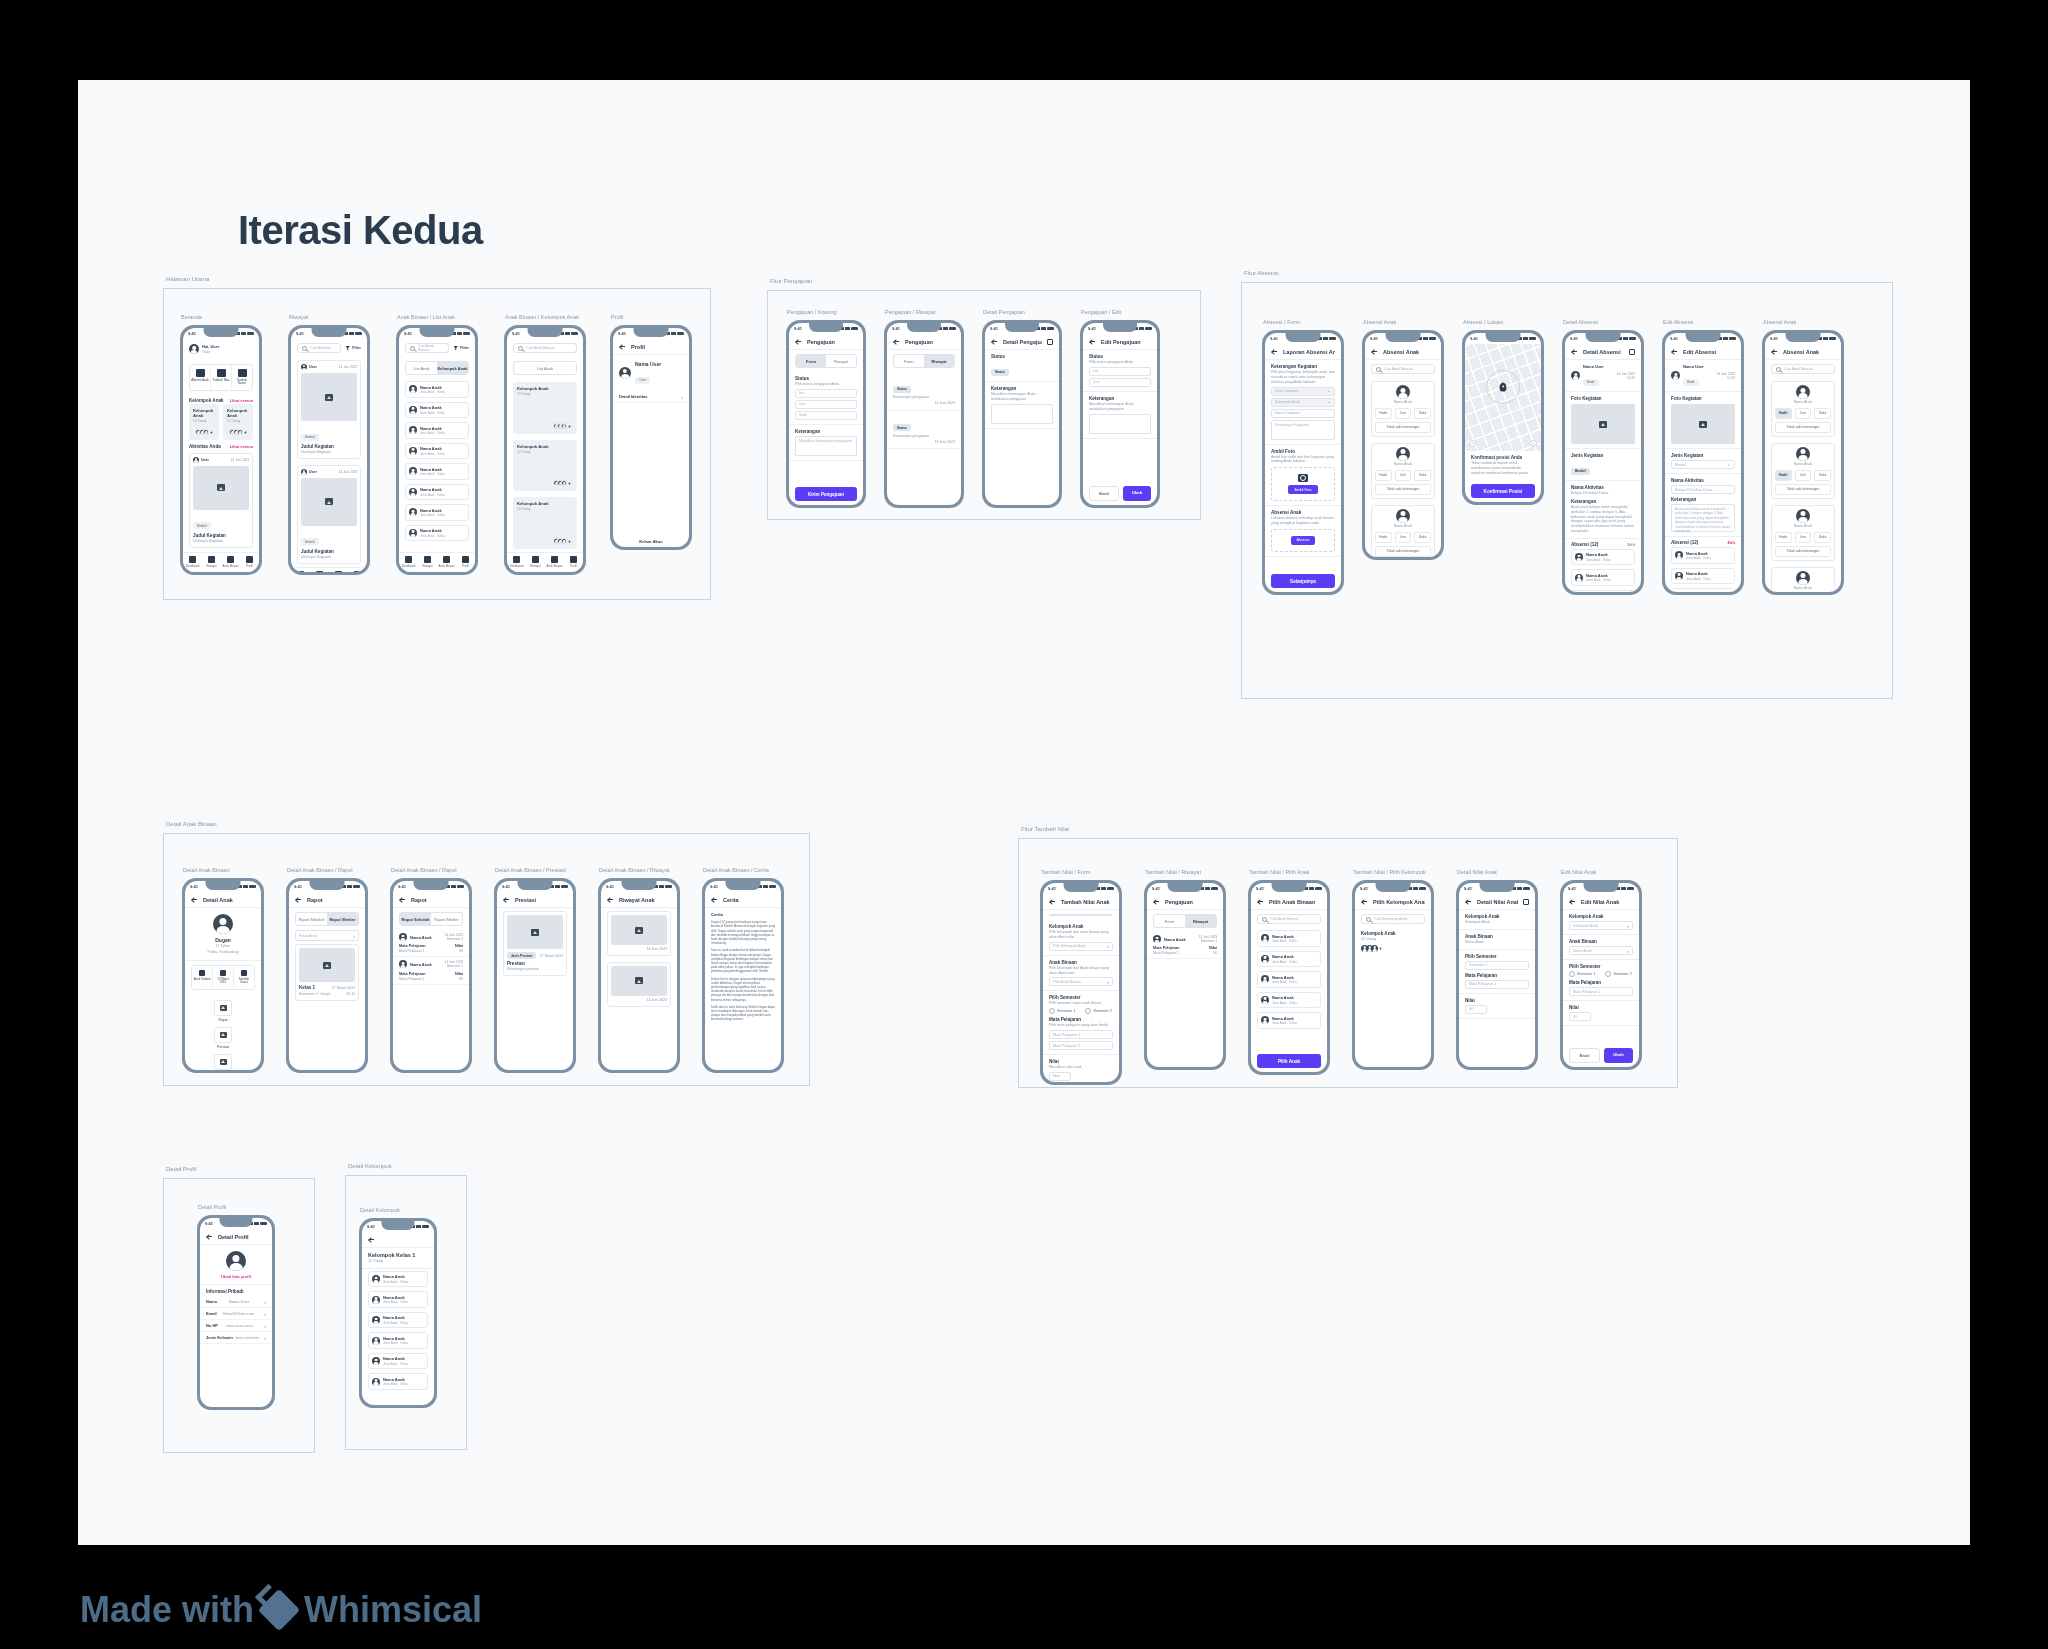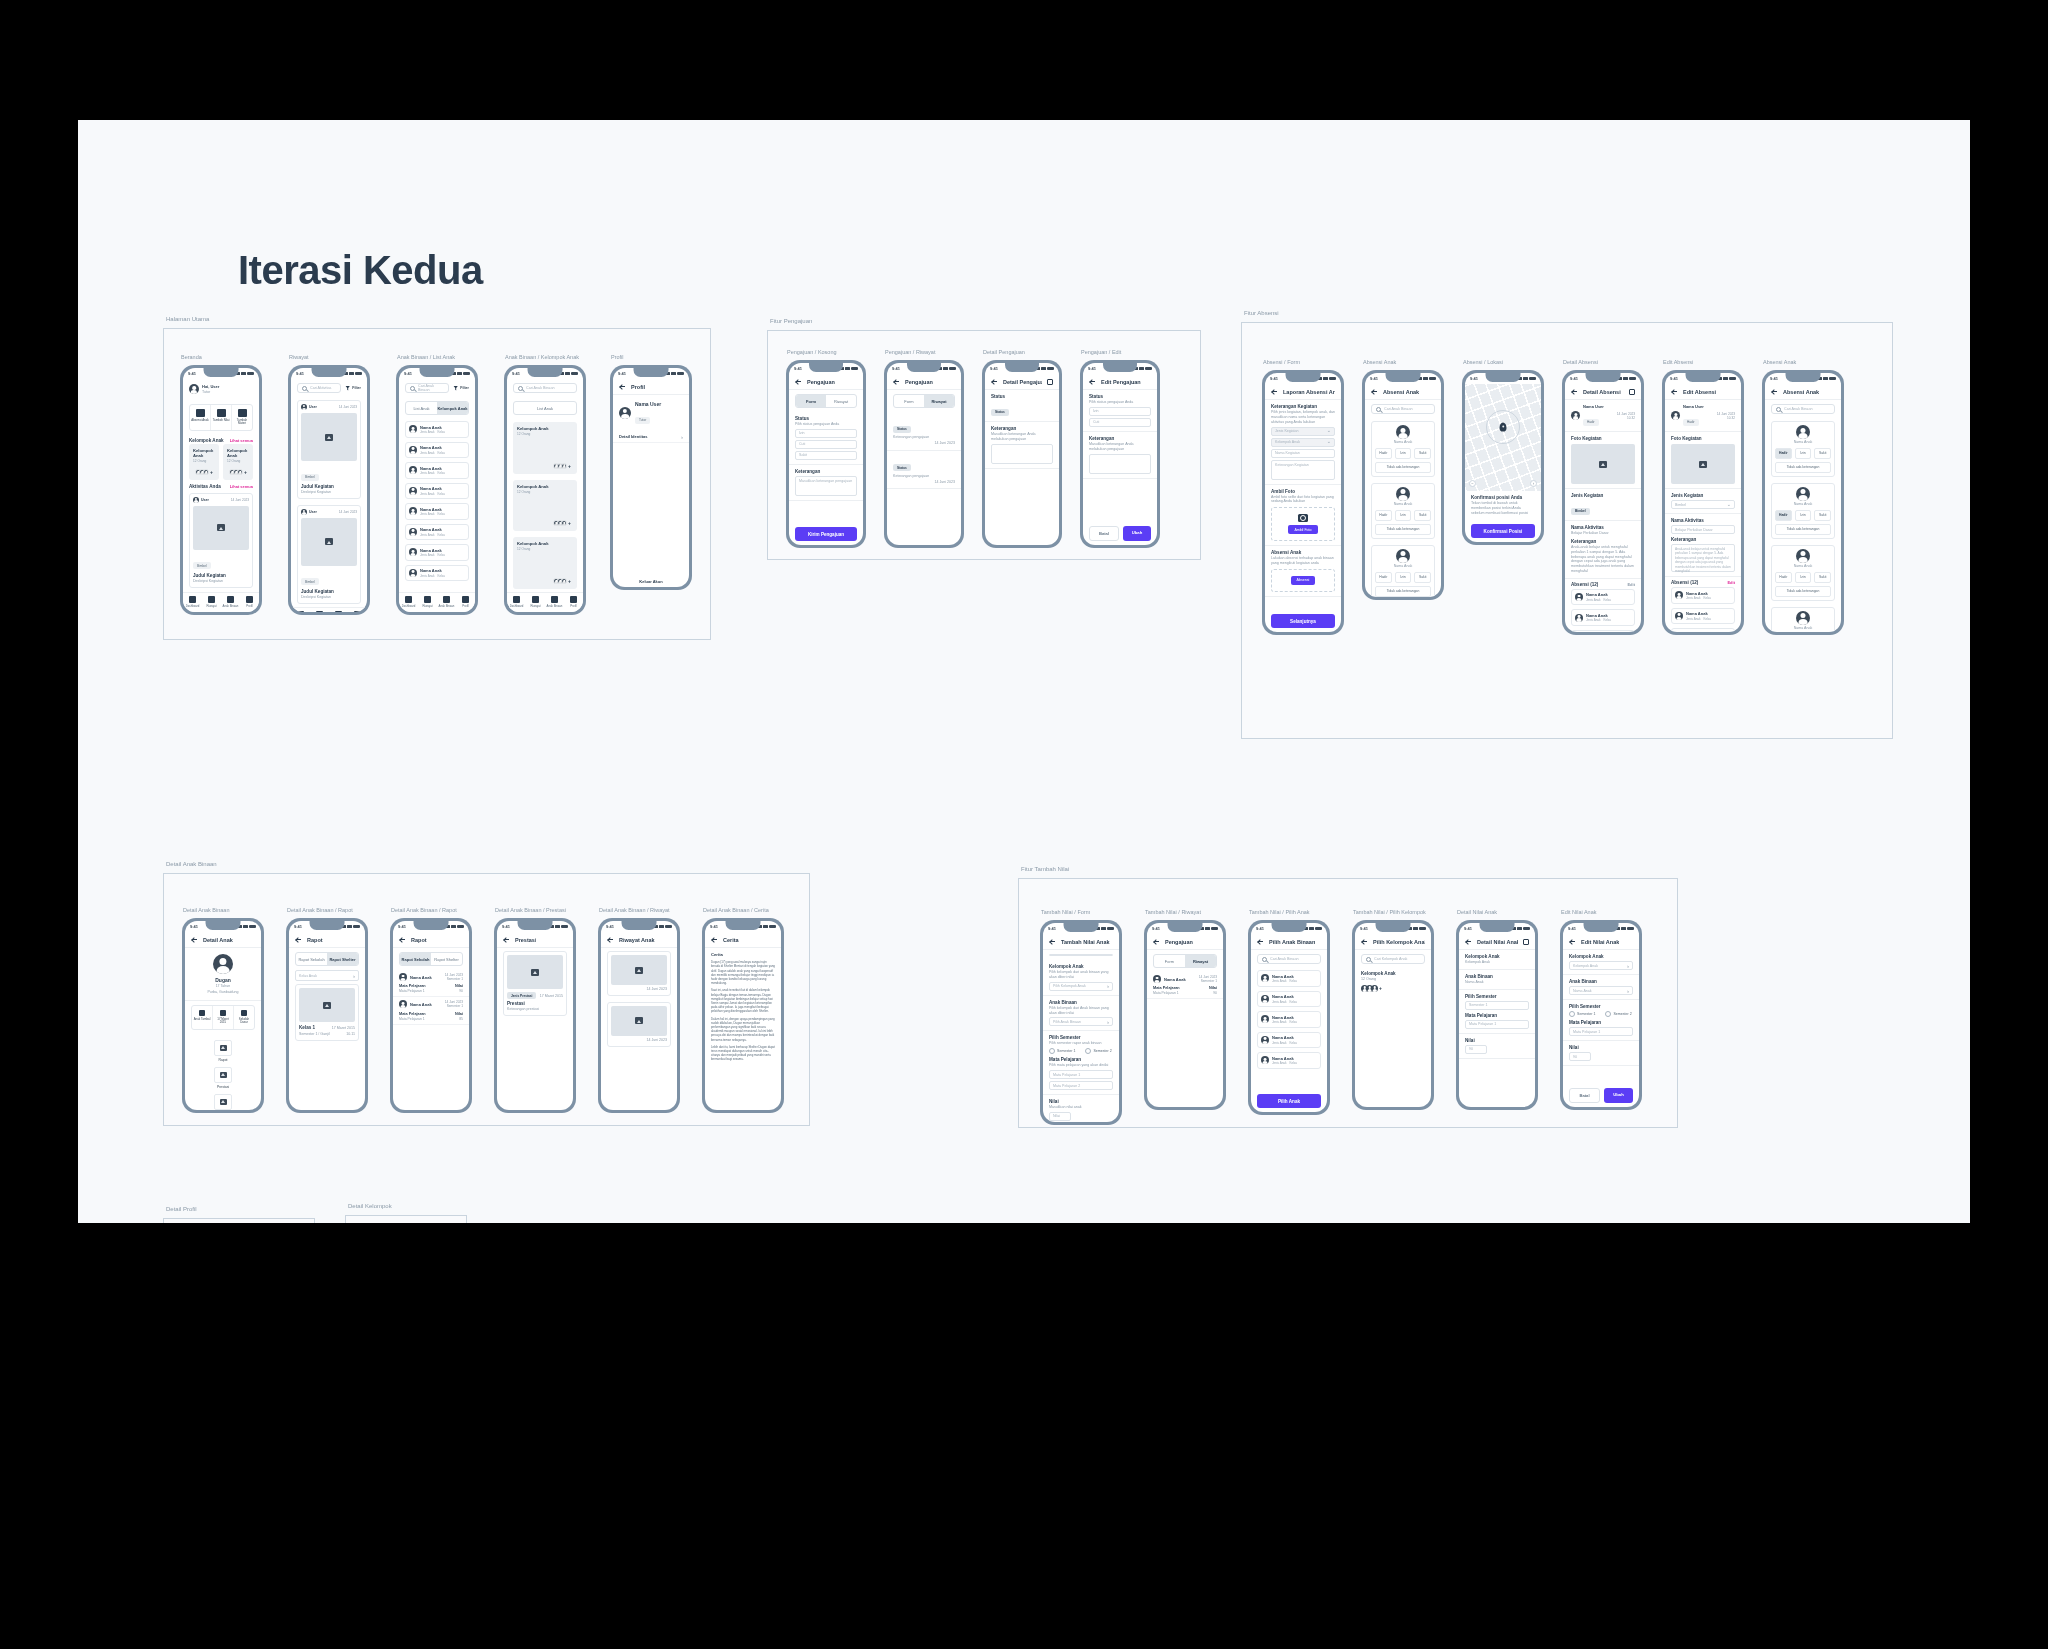--- a/index.html
+++ b/index.html
@@ -1,17 +1,17 @@
 <!DOCTYPE html>
 <html><head>
 <meta charset="utf-8">
 <style>
   *{box-sizing:border-box;margin:0;padding:0;}
   html,body{width:2048px;height:1649px;background:#000;font-family:"Liberation Sans",sans-serif;}
-  .root{position:relative;width:2048px;height:1183px;background:#000;overflow:hidden;margin-top:40px;}
+  .root{position:relative;width:2048px;height:1649px;background:#000;overflow:hidden;}
   .canvas{position:absolute;left:78px;top:80px;width:1892px;height:1465px;background:#f7f9fb;}
   .board-title{position:absolute;left:160px;top:128px;font-size:40px;font-weight:bold;color:#2b3c4e;letter-spacing:-.5px;}
 
   
   .group{position:absolute;border:1px solid #c9d4de;background:rgba(255,255,255,.25);}
   .group-label{position:absolute;top:-13px;left:2px;font-size:6px;color:#8b9aa8;white-space:nowrap;}
 
   
   .phone{position:absolute;background:#7d91a5;border-radius:14px;padding:3px;}
   .phone-label{position:absolute;top:-11px;left:1px;font-size:5.5px;color:#8b9aa8;white-space:nowrap;}
@@ -137,20 +137,25 @@
   .fdia:after{content:"";position:absolute;left:-11px;top:4px;width:14px;height:14px;border-left:5px solid #5b7fa0;border-bottom:5px solid #5b7fa0;transform:rotate(0deg);}
 </style>
 </head>
 <body>
 
 <div class="root">
   <div class="canvas">
     <div class="board-title">Iterasi Kedua</div>
   </div>
 
+  <div class="footer">
+    <div class="fw">Made with</div>
+    <div class="fdia"></div>
+    <div class="fw">Whimsical</div>
+  </div>
 <div class="group" style="left: 163px; top: 288px; width: 548px; height: 312px;">
       <div class="group-label">Halaman Utama</div>
     </div>
     <div class="group" style="left: 767px; top: 290px; width: 434px; height: 230px;">
       <div class="group-label">Fitur Pengajuan</div>
     </div>
     <div class="group" style="left: 1241px; top: 282px; width: 652px; height: 417px;">
       <div class="group-label">Fitur Absensi</div>
     </div>
     <div class="group" style="left: 163px; top: 833px; width: 647px; height: 253px;">

